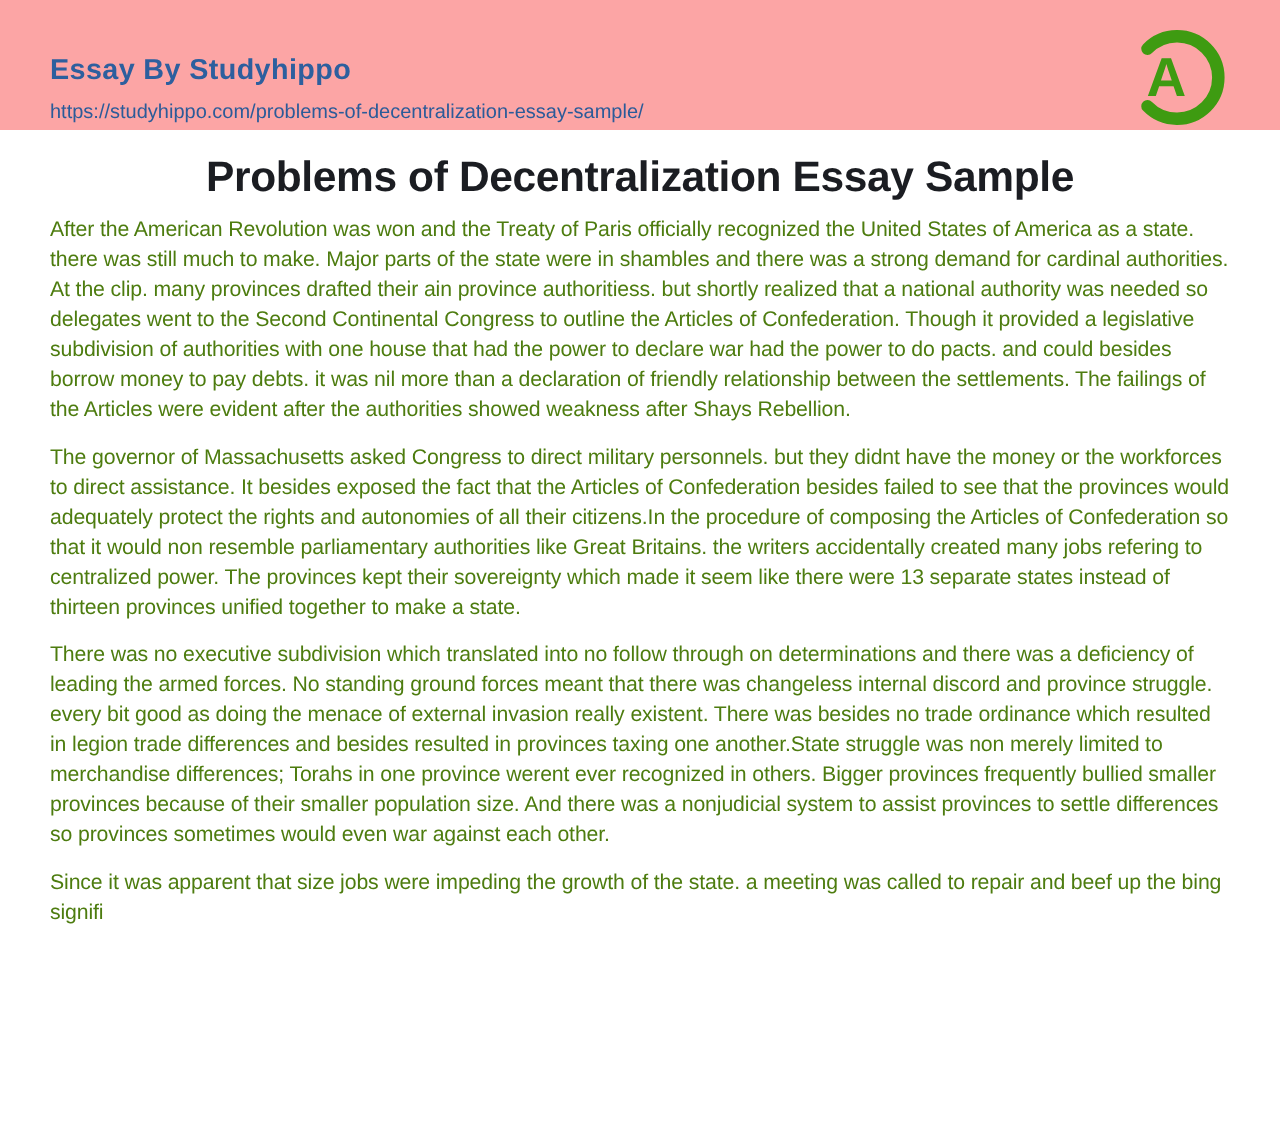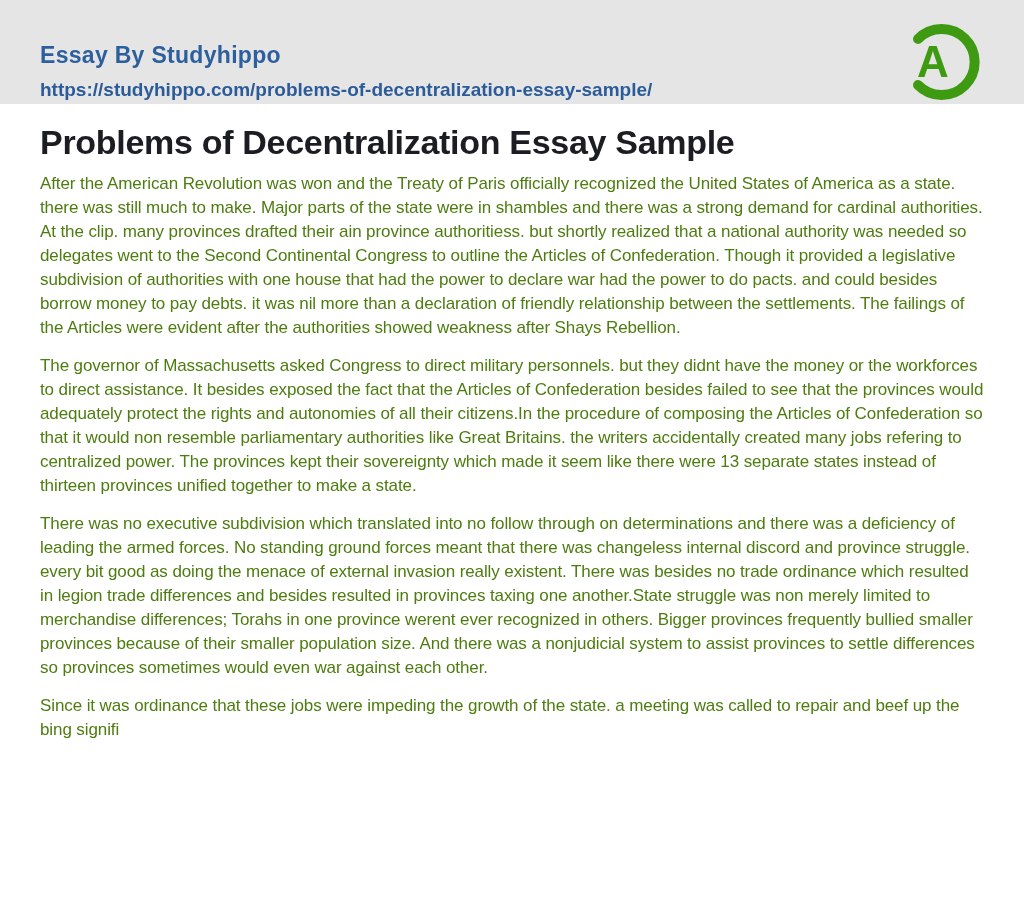--- a/index.html
+++ b/index.html
@@ -12,34 +12,34 @@
     height: 899px;
     overflow: hidden;
     font-family: "Liberation Sans", sans-serif;
     position: relative;
   }
   .doc-header {
     position: relative;
     box-sizing: border-box;
     width: 1024px;
     height: 104px;
-    background: #e5e5e5;
+    background: #fca5a5;
     padding: 42px 40px 0 40px;
   }
   .site-title {
     font-size: 23px;
     font-weight: 700;
     color: #2d5f9e;
     letter-spacing: 0.3px;
     line-height: 26px;
   }
   .page-url {
     margin-top: 13px;
-    font-size: 19px;
-    font-weight: 700;
+    font-size: 16px;
+    font-weight: 400;
     color: #2b5b99;
     line-height: 18px;
     text-decoration: none;
     display: inline-block;
   }
   .logo {
     position: absolute;
     top: 17px;
     right: 38px;
     width: 90px;
@@ -49,20 +49,21 @@
     box-sizing: border-box;
     padding: 20px 40px 0 40px;
   }
   .essay-title {
     margin: 0 0 12px 0;
     font-size: 34px;
     line-height: 36px;
     font-weight: 800;
     color: #1b1d22;
     letter-spacing: -0.3px;
+    text-align: center;
   }
   .essay-paragraph {
     margin: 0 0 14px 0;
     font-size: 17px;
     line-height: 24px;
     color: #4d7c0f;
     letter-spacing: -0.1px;
     max-width: 946px;
   }
 </style>
@@ -83,14 +84,14 @@
 
 <main class="doc-main">
   <h1 class="essay-title">Problems of Decentralization Essay Sample</h1>
 
   <p class="essay-paragraph">After the American Revolution was won and the Treaty of Paris officially recognized the United States of America as a state. there was still much to make. Major parts of the state were in shambles and there was a strong demand for cardinal authorities. At the clip. many provinces drafted their ain province authoritiess. but shortly realized that a national authority was needed so delegates went to the Second Continental Congress to outline the Articles of Confederation. Though it provided a legislative subdivision of authorities with one house that had the power to declare war had the power to do pacts. and could besides borrow money to pay debts. it was nil more than a declaration of friendly relationship between the settlements. The failings of the Articles were evident after the authorities showed weakness after Shays Rebellion.</p>
 
   <p class="essay-paragraph">The governor of Massachusetts asked Congress to direct military personnels. but they didnt have the money or the workforces to direct assistance. It besides exposed the fact that the Articles of Confederation besides failed to see that the provinces would adequately protect the rights and autonomies of all their citizens.In the procedure of composing the Articles of Confederation so that it would non resemble parliamentary authorities like Great Britains. the writers accidentally created many jobs refering to centralized power. The provinces kept their sovereignty which made it seem like there were 13 separate states instead of thirteen provinces unified together to make a state.</p>
 
   <p class="essay-paragraph">There was no executive subdivision which translated into no follow through on determinations and there was a deficiency of leading the armed forces. No standing ground forces meant that there was changeless internal discord and province struggle. every bit good as doing the menace of external invasion really existent. There was besides no trade ordinance which resulted in legion trade differences and besides resulted in provinces taxing one another.State struggle was non merely limited to merchandise differences; Torahs in one province werent ever recognized in others. Bigger provinces frequently bullied smaller provinces because of their smaller population size. And there was a nonjudicial system to assist provinces to settle differences so provinces sometimes would even war against each other.</p>
 
-  <p class="essay-paragraph">Since it was ordinance that these jobs were impeding the growth of the state. a meeting was called to repair and beef up the bing signifi</p>
+  <p class="essay-paragraph">Since it was apparent that size jobs were impeding the growth of the state. a meeting was called to repair and beef up the bing signifi</p>
 </main>
 
 </body></html>

